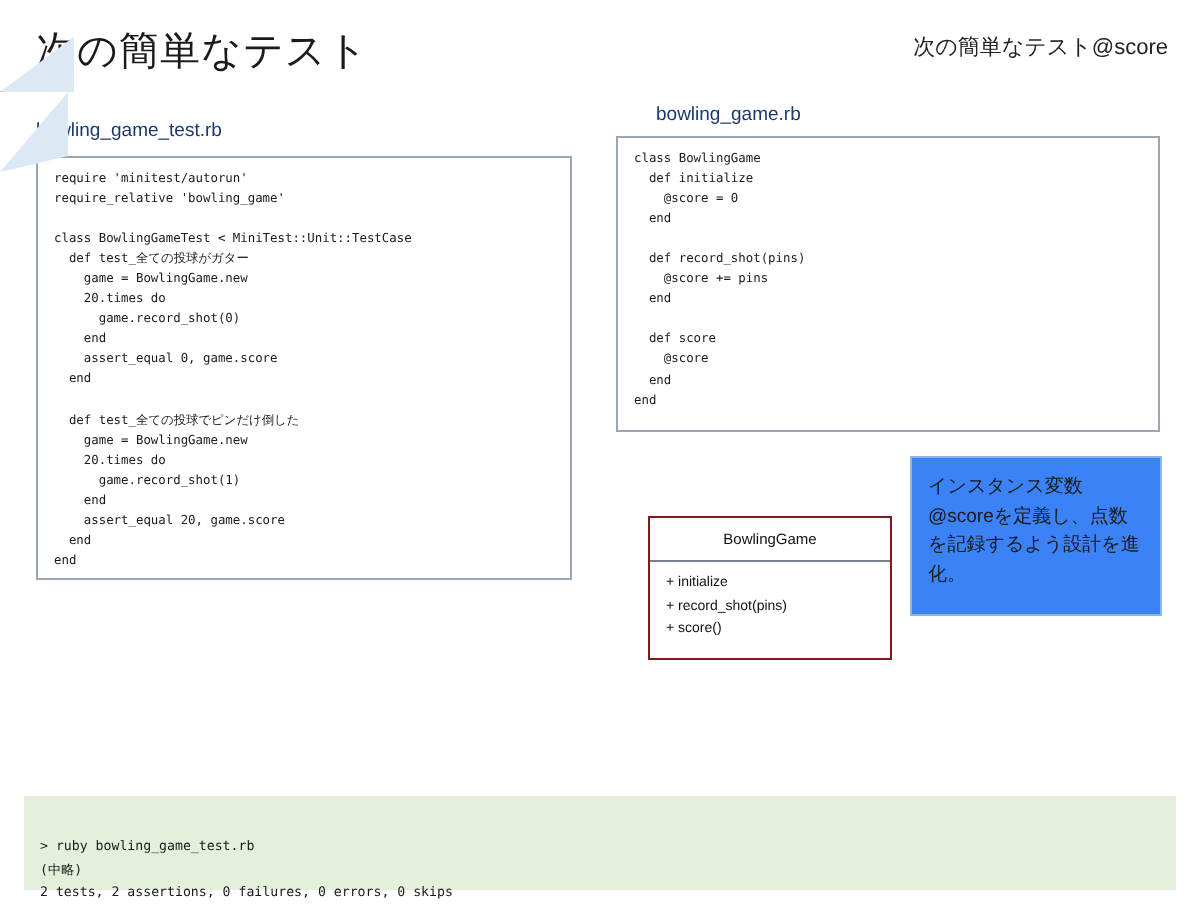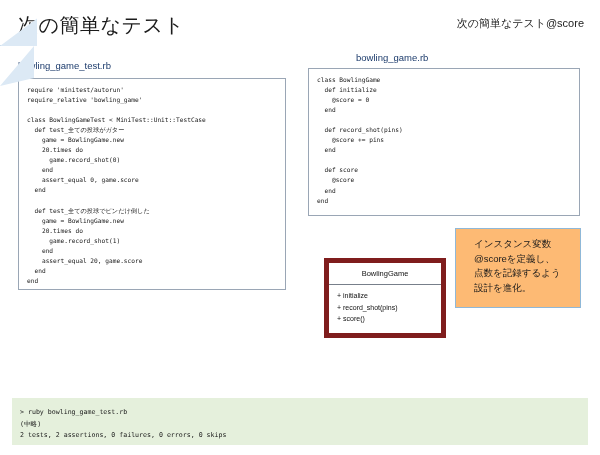--- a/index.html
+++ b/index.html
@@ -64,46 +64,46 @@
     left: 308px;
     top: 68px;
     width: 272px;
     height: 148px;
   }
   .uml-box {
     position: absolute;
     left: 324px;
     top: 258px;
     width: 122px;
-    border: 5px solid #7f1d1d;
+    border: 1px solid #7f1d1d;
     background: #ffffff;
     box-sizing: border-box;
   }
   .uml-title {
     text-align: center;
     font-size: 7.5px;
     padding: 6px 0 6px 0;
     border-bottom: 1px solid #777f8a;
     color: #111;
   }
   .uml-body {
     padding: 5px 8px 8px 8px;
     font-size: 7px;
     line-height: 1.65;
     color: #111;
   }
   .callout {
     position: absolute;
     box-sizing: border-box;
     border: 1px solid #8fb8d8;
-    background: #fdba74;
+    background: #3b82f6;
     font-size: 9.5px;
     line-height: 1.55;
     color: #1a1a1a;
-    padding: 8px 18px;
+    padding: 8px 8px;
   }
   .callout-1 {
     left: 455px;
     top: 228px;
     width: 126px;
     height: 80px;
   }
   .callout-2 {
     left: 455px;
     top: 318px;
@@ -129,21 +129,21 @@
     clip-path: polygon(100% 0%, 100% 80%, 0% 100%);
   }
   .console {
     position: absolute;
     left: 12px;
     top: 398px;
     width: 576px;
     height: 47px;
     background: #e5f0dc;
     box-sizing: border-box;
-    padding: 9px 8px;
+    padding: 20px 8px;
     font-family: "DejaVu Sans Mono", monospace;
     font-size: 6.6px;
     line-height: 1.75;
     color: #1a1a1a;
     white-space: pre;
   }
 </style>
 </head>
 <body>
 
@@ -167,21 +167,21 @@
 
   def test_全ての投球でピンだけ倒した
     game = BowlingGame.new
     20.times do
       game.record_shot(1)
     end
     assert_equal 20, game.score
   end
 end</div>
 
-  <div class="panel-label" style="left:320px; top:52px;padding-left:36px;">bowling_game.rb</div>
+  <div class="panel-label" style="left:292px; top:52px;padding-left:36px;">bowling_game.rb</div>
   <div class="code-box right-code">class BowlingGame
   def initialize
     @score = 0
   end
 
   def record_shot(pins)
     @score += pins
   end
 
   def score

